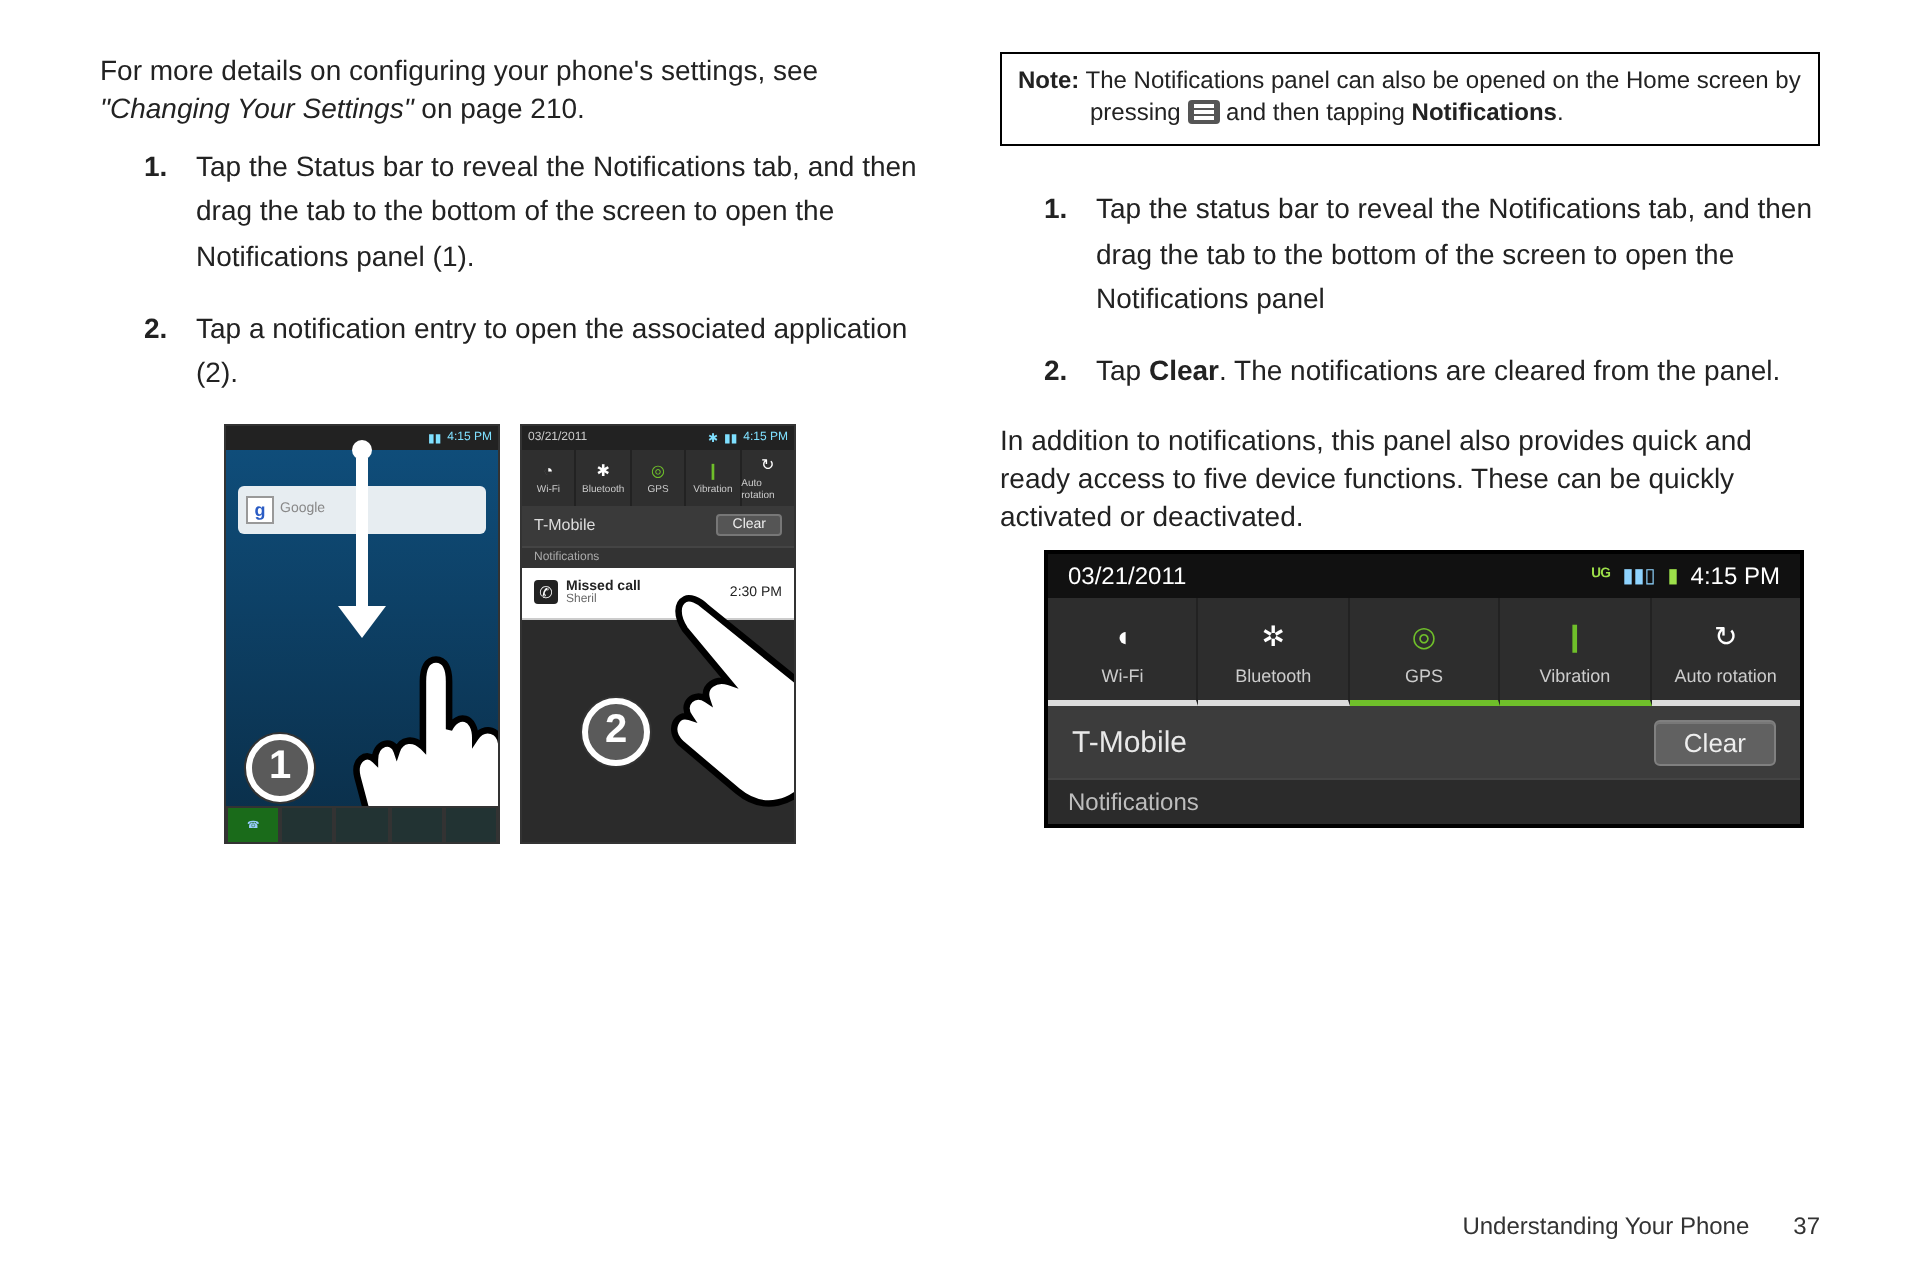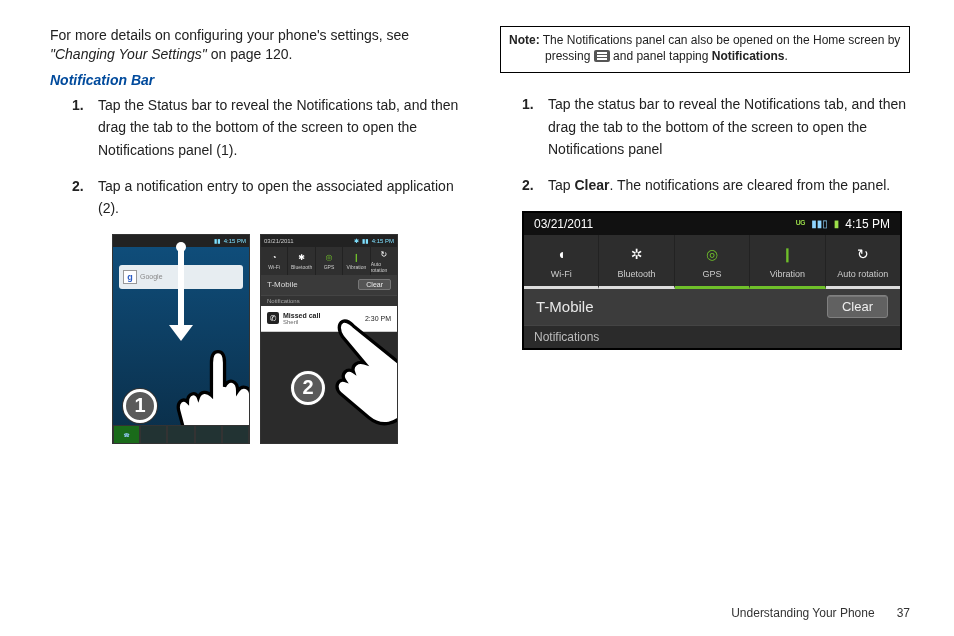--- a/index.html
+++ b/index.html
@@ -271,23 +271,22 @@
   }
   b { font-weight: bold; }
 </style>
 </head>
 <body>
 
 <div class="columns">
 
   <div class="col">
     <p class="p">
-      <span>For more details on configuring your phone's settings, see </span><span class="intro-ref">"Changing Your Settings"</span><span> on page 120.</span>
+      <span>For more details on configuring your phone's settings, see </span><span class="intro-ref">"Changing Your Settings"</span><span> on page 210.</span>
     </p>
-    <div class="h-blue">Notification Bar</div>
     <div class="list">
       <div class="li">
         <span class="num">1.</span>
         <span>Tap the Status bar to reveal the Notifications tab, and then drag the tab to the bottom of the screen to open the Notifications panel (1).</span>
       </div>
       <div class="li">
         <span class="num">2.</span>
         <span>Tap a notification entry to open the associated application (2).</span>
       </div>
     </div>
@@ -376,35 +375,36 @@
           <div class="circle-num">2</div>
         </div>
       </div>
     </div>
   </div>
 
   <div class="col">
     <div class="notebox">
       <b>Note:</b><span> The Notifications panel can also be opened on the Home screen by </span>
       <span class="ind">
-        <span>pressing </span><span class="menu-icon"></span><span> and panel tapping </span><b>Notifications</b>.
+        <span>pressing </span><span class="menu-icon"></span><span> and then tapping </span><b>Notifications</b>.
       </span>
     </div>
 
     <div class="list">
       <div class="li">
         <span class="num">1.</span>
         <span>Tap the status bar to reveal the Notifications tab, and then drag the tab to the bottom of the screen to open the Notifications panel</span>
       </div>
       <div class="li">
         <span class="num">2.</span>
         <span>Tap </span><b>Clear</b><span>. The notifications are cleared from the panel.</span>
       </div>
     </div>
 
+    <p class="p">In addition to notifications, this panel also provides quick and ready access to five device functions. These can be quickly activated or deactivated.</p>
 
     <div class="big-panel">
       <div class="big-topbar">
         <span>03/21/2011</span>
         <span class="ricons">
           <span style="color:#9de04a;font-weight:bold;font-size:10px">ᵁᴳ</span>
           <span>▮▮▯</span>
           <span style="color:#9de04a">▮</span>
           <span style="color:#fff;font-size:12px">4:15 PM</span>
         </span>

